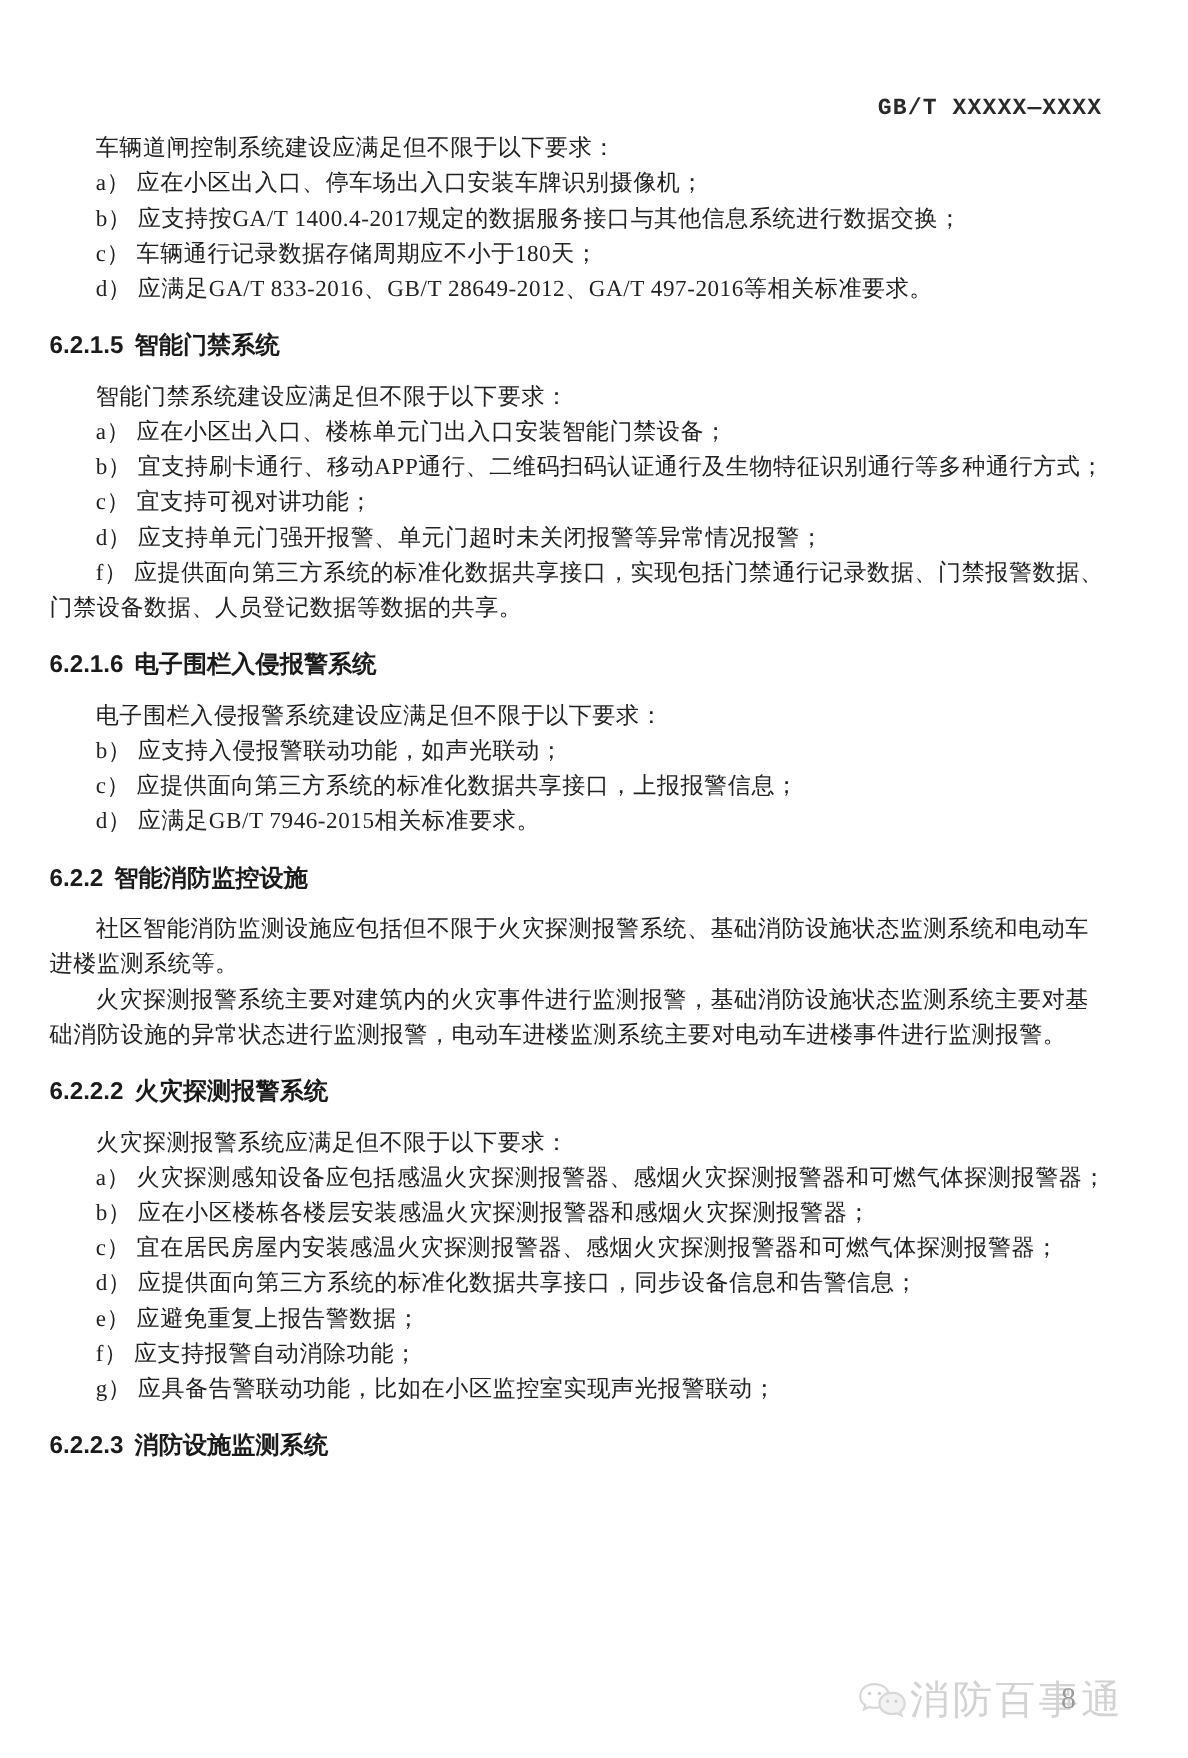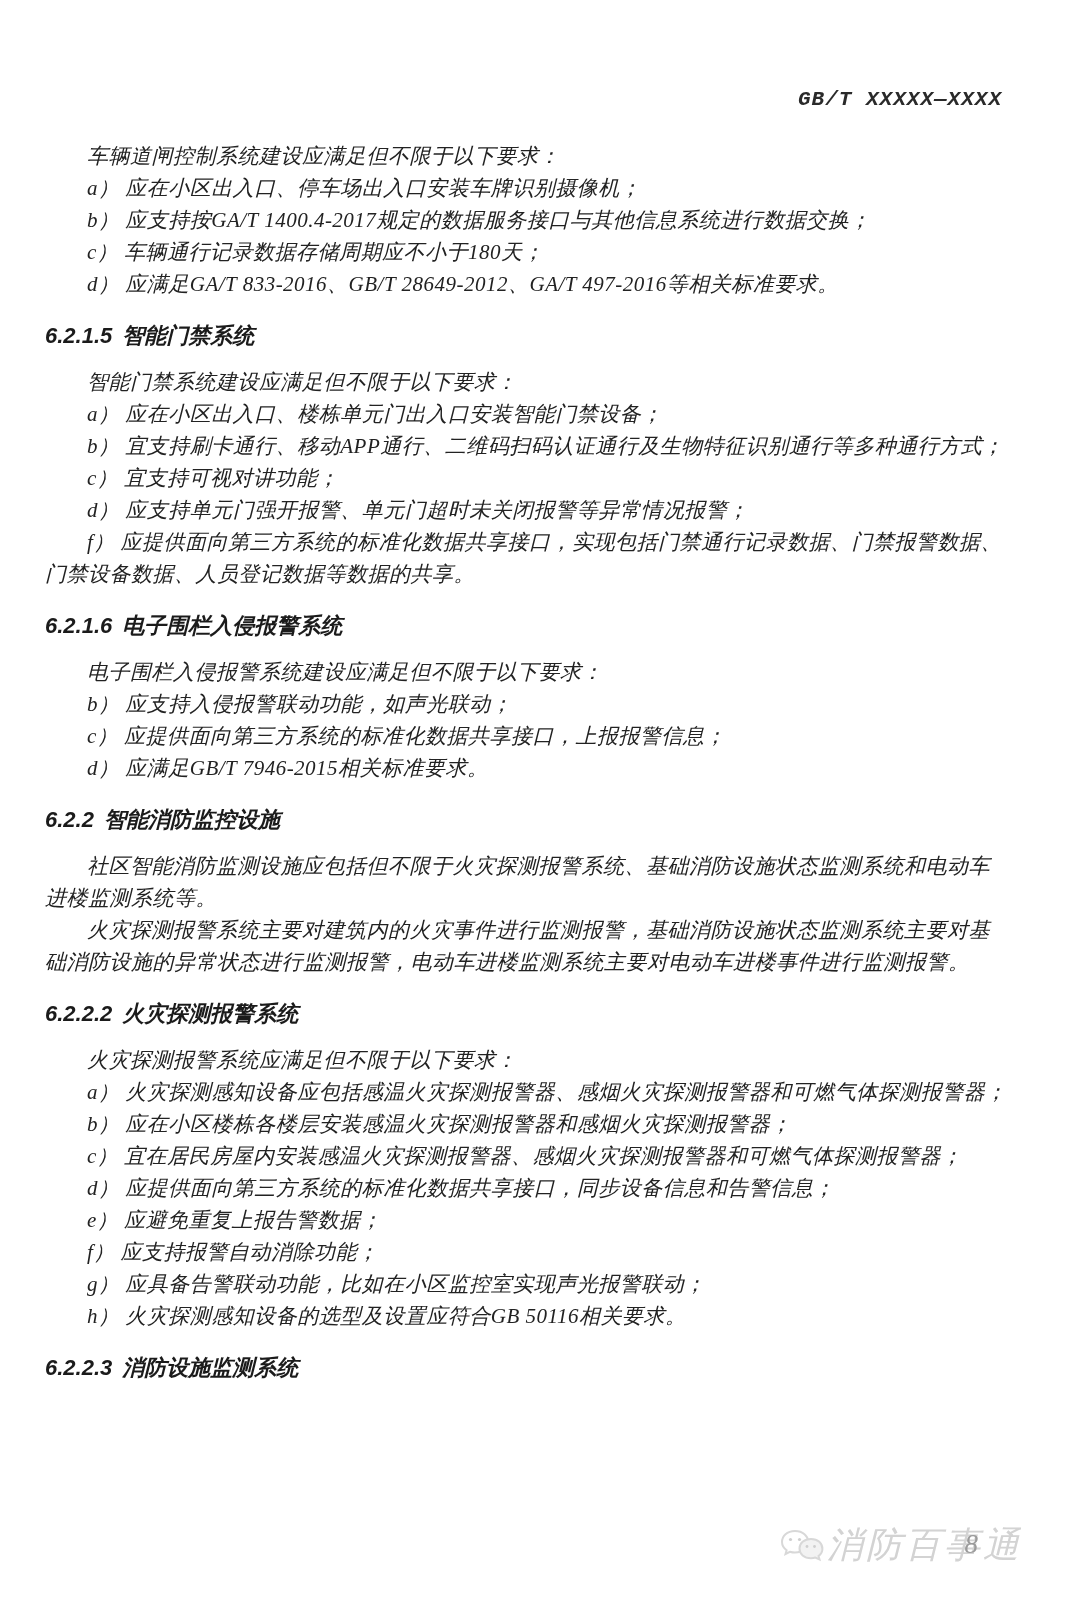--- a/index.html
+++ b/index.html
@@ -8,35 +8,34 @@
     background: #ffffff;
   }
   .page {
     position: relative;
     width: 1080px;
     height: 1598px;
     background: #ffffff;
     overflow: hidden;
     font-family: "Liberation Serif", "DejaVu Serif", serif;
     color: #1f1f1f;
-    font-style: italic;
   }
   .doc-header {
     position: absolute;
     top: 88px;
     right: 78px;
     font-family: "Liberation Mono", "DejaVu Sans Mono", monospace;
     font-size: 21px;
     font-weight: bold;
     letter-spacing: 1px;
     color: #2a2a2a;
   }
   .content {
     position: absolute;
-    top: 140px;
+    top: 118px;
     left: 45px;
     right: 72px;
   }
   .line {
     margin: 0;
     font-size: 21px;
     line-height: 32px;
     text-indent: 2em;
     letter-spacing: 0.5px;
     color: #222222;
@@ -124,21 +123,20 @@
     <h3 class="heading"><span>6.2.2.2</span><span class="h-title">火灾探测报警系统</span></h3>
 
     <p class="line">火灾探测报警系统应满足但不限于以下要求：</p>
     <p class="line">a） 火灾探测感知设备应包括感温火灾探测报警器、感烟火灾探测报警器和可燃气体探测报警器；</p>
     <p class="line">b） 应在小区楼栋各楼层安装感温火灾探测报警器和感烟火灾探测报警器；</p>
     <p class="line">c） 宜在居民房屋内安装感温火灾探测报警器、感烟火灾探测报警器和可燃气体探测报警器；</p>
     <p class="line">d） 应提供面向第三方系统的标准化数据共享接口，同步设备信息和告警信息；</p>
     <p class="line">e） 应避免重复上报告警数据；</p>
     <p class="line">f） 应支持报警自动消除功能；</p>
     <p class="line">g） 应具备告警联动功能，比如在小区监控室实现声光报警联动；</p>
-    <p class="line">h） 火灾探测感知设备的选型及设置应符合GB 50116相关要求。</p>
 
     <h3 class="heading"><span>6.2.2.3</span><span class="h-title">消防设施监测系统</span></h3>
 
   </div>
 
   <div class="page-num">8</div>
 
   <div class="footer-mark">
     <svg class="wm-icon" viewBox="0 0 46 42" xmlns="http://www.w3.org/2000/svg">
       <g fill="none" stroke="#d8d8d8" stroke-width="2">

